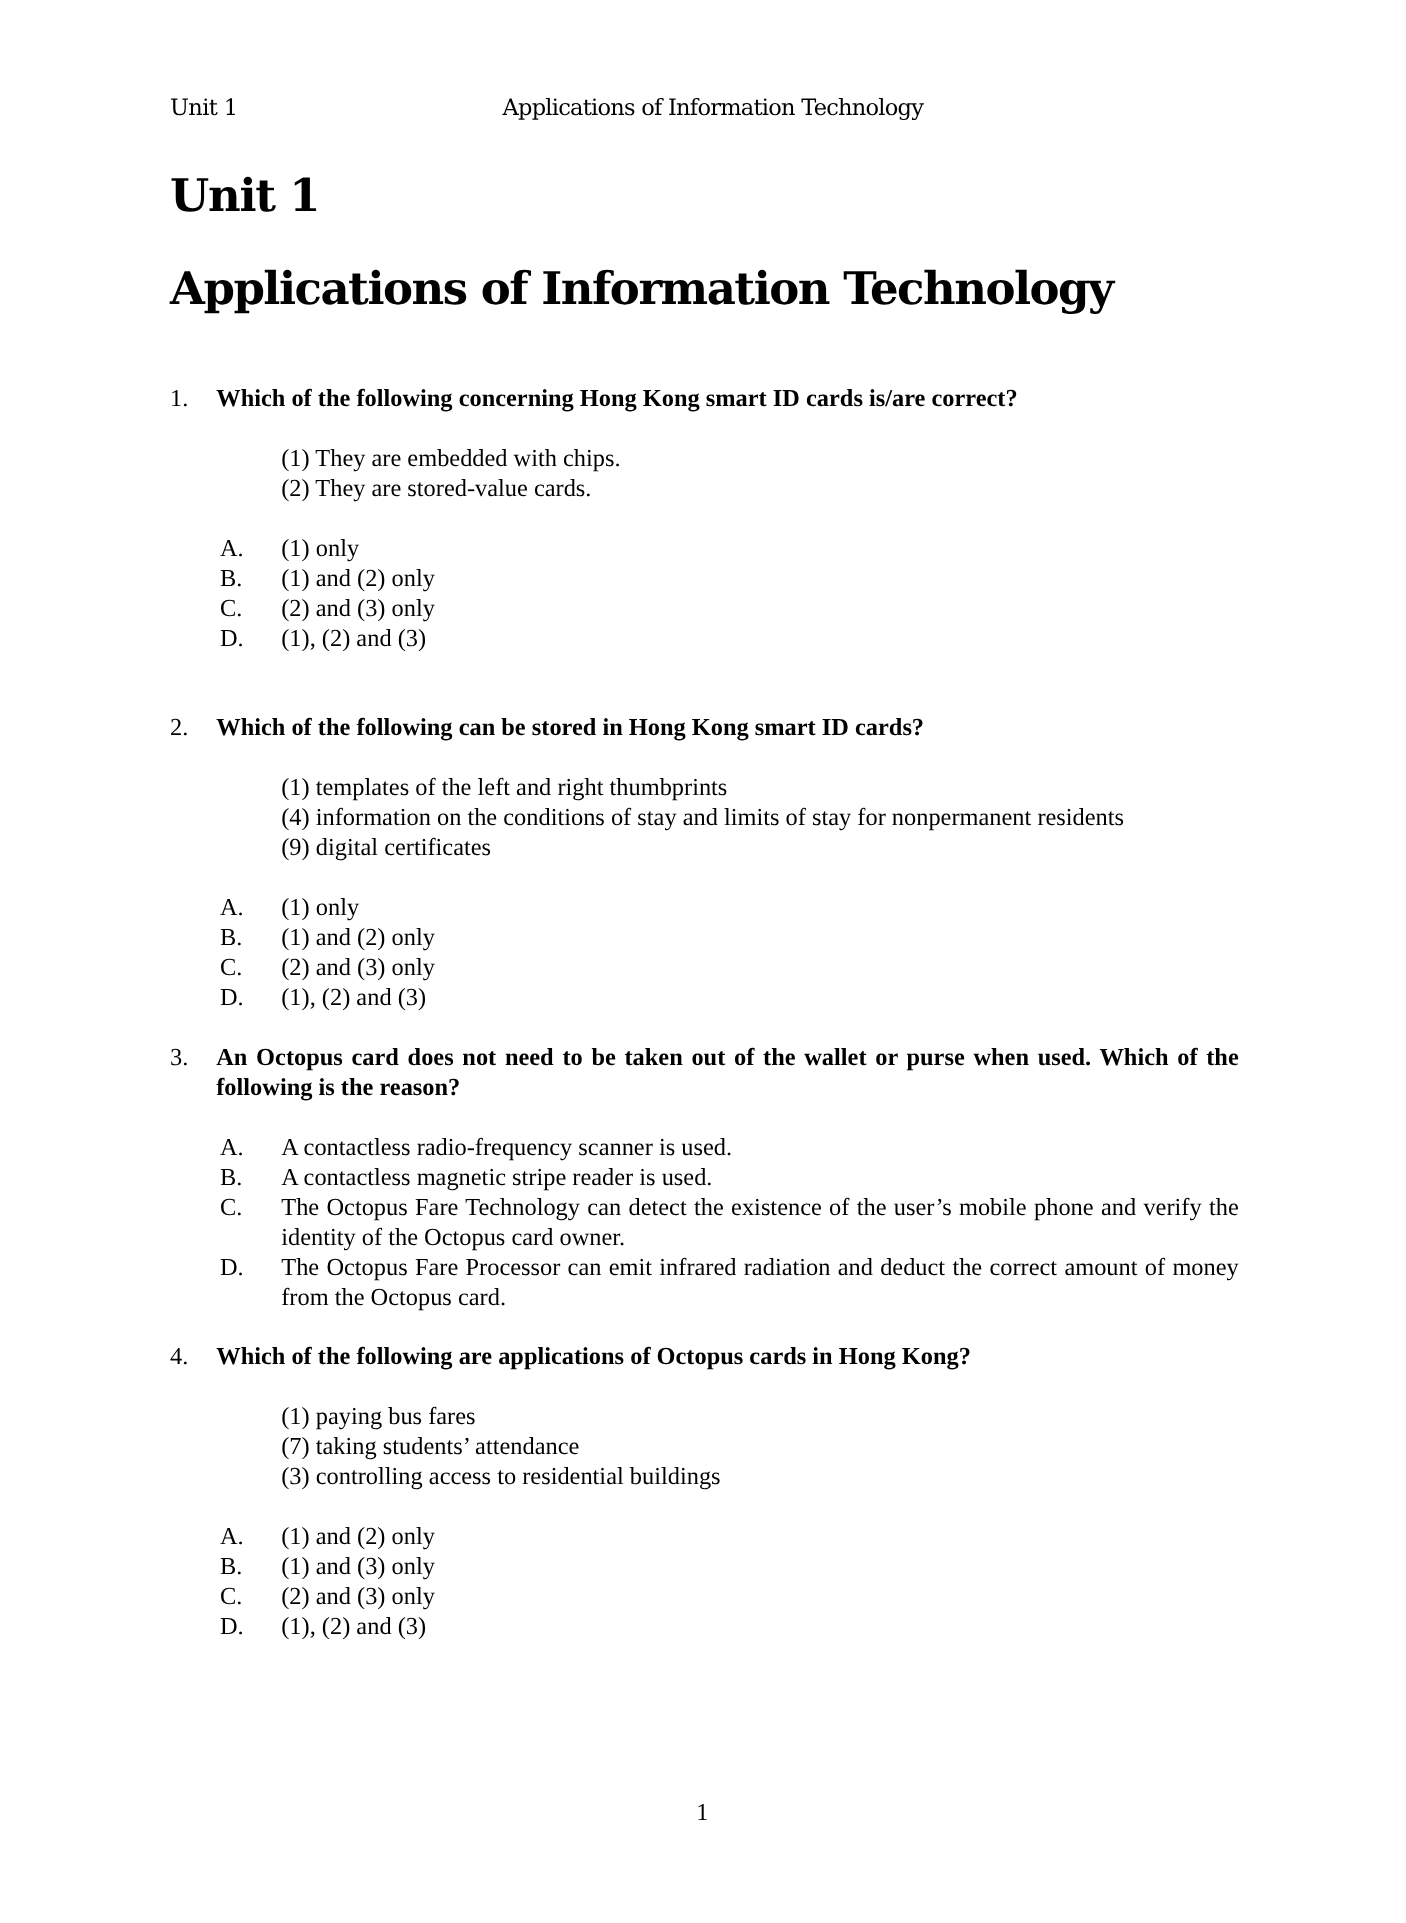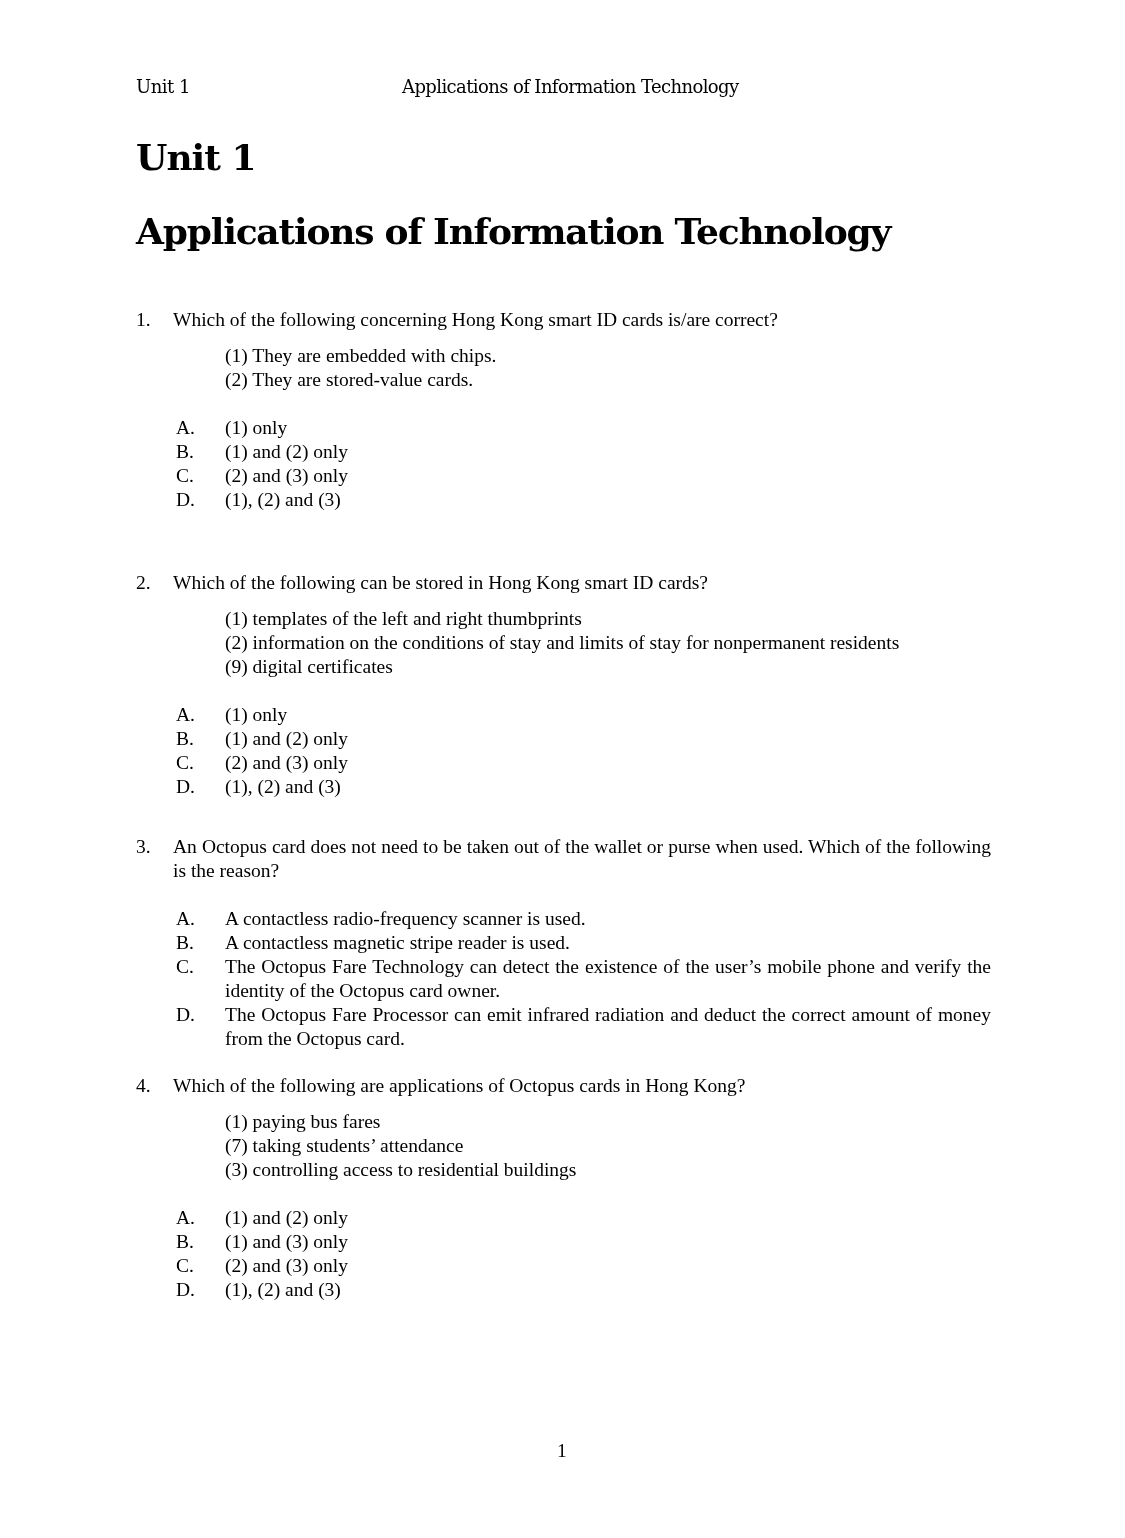--- a/index.html
+++ b/index.html
@@ -6,22 +6,22 @@
     body {
       width: 1125px; height: 1538px; position: relative; overflow: hidden;
       color: #000; font-family: "Liberation Serif", serif;
     }
     .header-left { position: absolute; left: 136px; top: 76px; font-size: 18px; font-family: "DejaVu Serif", serif; letter-spacing: -0.5px; }
     .header-center { position: absolute; left: 402px; top: 76px; font-size: 18px; font-family: "DejaVu Serif", serif; letter-spacing: -0.6px; }
     .title-unit { position: absolute; left: 136px; top: 136px; font-size: 36px; font-weight: bold; font-family: "DejaVu Serif", serif; letter-spacing: -1px; }
     .title-main { position: absolute; left: 136px; top: 210px; font-size: 36px; font-weight: bold; font-family: "DejaVu Serif", serif; letter-spacing: -1.2px; }
     .q { position: absolute; left: 136px; width: 855px; font-size: 19.5px; line-height: 24px; }
     .q-num { position: absolute; left: 0; top: 0; }
-    .q-text { margin-left: 37px; text-align: justify; }
-    .stmts { margin-left: 89px; margin-top: 12px; }
+    .q-text { margin-left: 37px; text-align: justify; font-weight: bold; }
+    .stmts { margin-left: 89px; margin-top: 24px; }
     .opts { margin-top: 24px; }
     .opt { position: relative; padding-left: 89px; text-align: justify; }
     .opt-letter { position: absolute; left: 40px; top: 0; }
     .page-num { position: absolute; left: 557px; top: 1440px; font-size: 19.5px; }
   </style>
 </head>
 <body>
 
 <div class="header-left">Unit 1</div>
 <div class="header-center">Applications of Information Technology</div>
@@ -42,21 +42,21 @@
     <div class="opt"><span class="opt-letter">C.</span><span>(2) and (3) only</span></div>
     <div class="opt"><span class="opt-letter">D.</span><span>(1), (2) and (3)</span></div>
   </div>
 </div>
 
 <div class="q" style="top:571px;">
   <span class="q-num">2.</span>
   <div class="q-text">Which of the following can be stored in Hong Kong smart ID cards?</div>
   <div class="stmts">
     <div>(1) templates of the left and right thumbprints</div>
-    <div>(2) information on the conditions of stay and limits of stay for nonpermanent residents</div>
+    <div>(4) information on the conditions of stay and limits of stay for nonpermanent residents</div>
     <div>(9) digital certificates</div>
   </div>
   <div class="opts">
     <div class="opt"><span class="opt-letter">A.</span><span>(1) only</span></div>
     <div class="opt"><span class="opt-letter">B.</span><span>(1) and (2) only</span></div>
     <div class="opt"><span class="opt-letter">C.</span><span>(2) and (3) only</span></div>
     <div class="opt"><span class="opt-letter">D.</span><span>(1), (2) and (3)</span></div>
   </div>
 </div>
 

